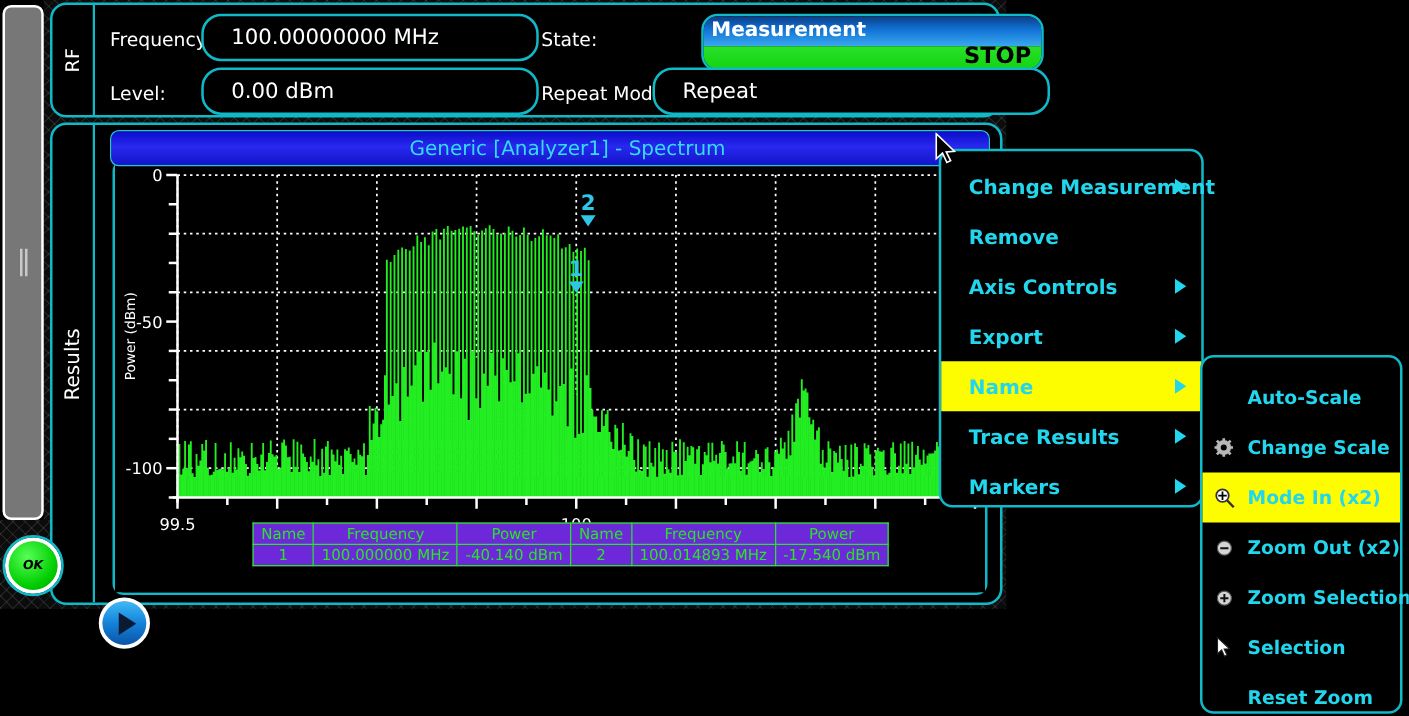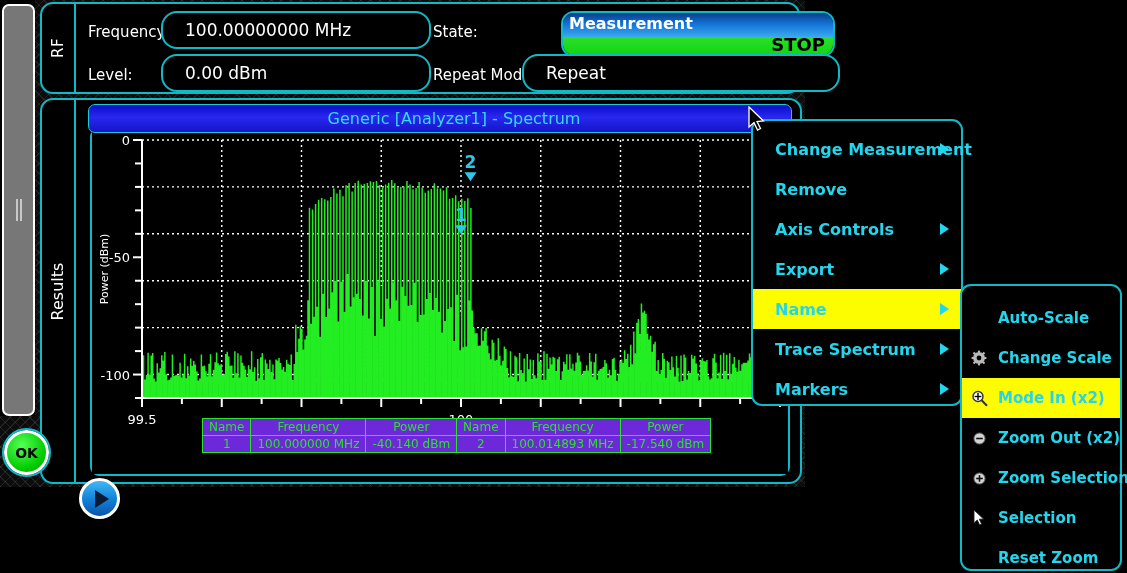--- a/index.html
+++ b/index.html
@@ -123,22 +123,23 @@
     border-bottom: 9px solid transparent;
     margin-left: 4px;
   }
   #ok-button {
     position: absolute; left: 4px; top: 430px;
     width: 45px; height: 45px; border-radius: 50%;
     background: radial-gradient(circle at 38% 32%, #56ff56, #00cc00 65%, #00a000);
     border: 3px solid #fff;
     outline: 2px solid #10b9c8;
     display: flex; align-items: center; justify-content: center;
-    color: #000; font-size: 14px; font-weight: bold;
+    color: #000; font-size: 10px; font-weight: bold;
     z-index: 9;
+    font-style: italic;
   }
 
   
   #chart-frame {
     position: absolute; left: 48px; top: 28px;
     width: 700px; height: 348px;
     border: 2px solid #10b9c8;
     border-radius: 9px;
     background: #000;
   }
@@ -387,21 +388,21 @@
       </div>
       <div class="menu-item">
         <span>Export</span>
         <span class="arrow"></span>
       </div>
       <div class="menu-item highlight">
         <span>Name</span>
         <span class="arrow"></span>
       </div>
       <div class="menu-item">
-        <span>Trace Spectrum</span>
+        <span>Trace Results</span>
         <span class="arrow"></span>
       </div>
       <div class="menu-item">
         <span>Markers</span>
         <span class="arrow"></span>
       </div>
     </div>
 
   <div class="menu" id="sub-menu">
       <div class="menu-item">

